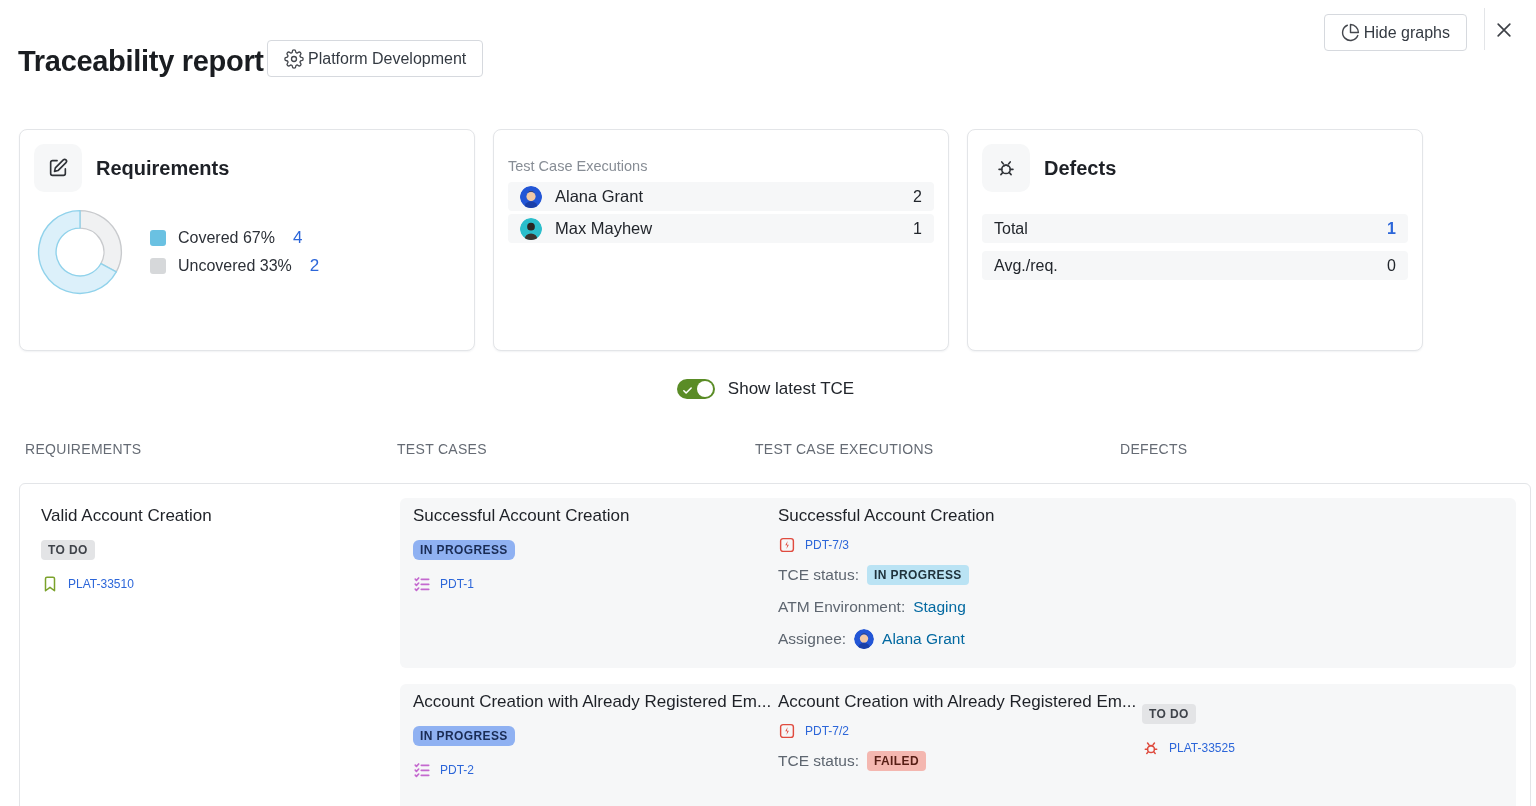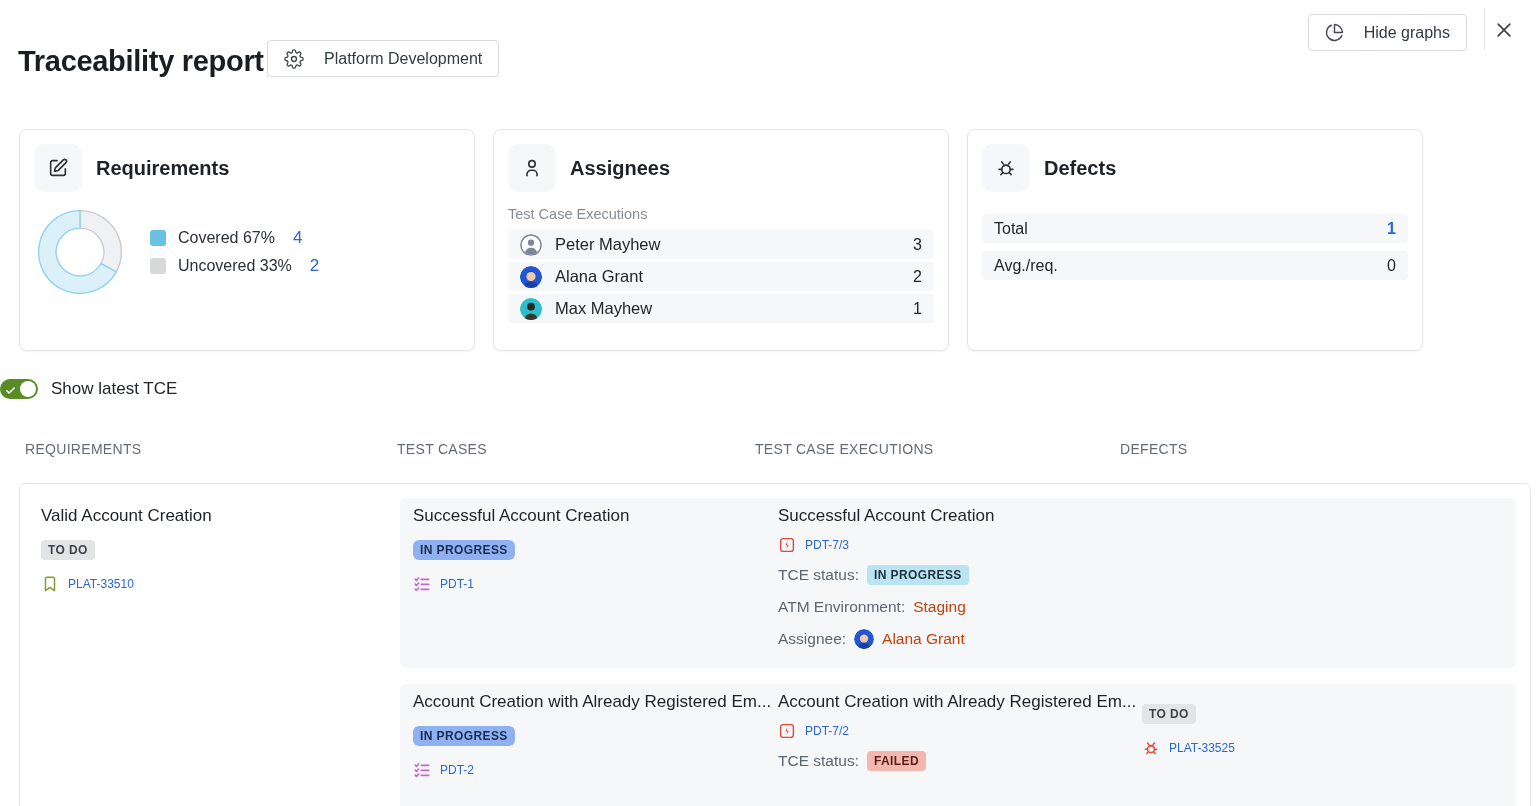--- a/index.html
+++ b/index.html
@@ -5,21 +5,21 @@
   html,body{margin:0;padding:0}
   body{
     width:1536px;height:806px;position:relative;overflow:hidden;
     background:#ffffff;color:#1e2127;
     font-family:"Liberation Sans", sans-serif;
     -webkit-font-smoothing:antialiased;
   }
   
   .header{position:relative;height:129px}
   .page-title{position:absolute;left:18px;top:26px;font-size:29px;font-weight:700;color:#1a1d21;letter-spacing:-.3px}
-  .btn{display:inline-flex;align-items:center;gap:20px;border:1px solid #d6d9de;border-radius:4px;
+  .btn{display:inline-flex;align-items:center;gap:4px;border:1px solid #d6d9de;border-radius:4px;
        background:#fff;font-size:16px;color:#343a42;padding:0 16px;cursor:pointer;box-sizing:border-box}
   .project-btn{position:absolute;left:267px;top:40px;height:37px}
   .hide-graphs-btn{position:absolute;right:69px;top:14px;height:37px}
   .header-divider{position:absolute;right:51px;top:8px;width:1px;height:42px;background:#e3e5e8}
   .close-btn{position:absolute;right:16px;top:14px;width:32px;height:32px;display:flex;align-items:center;justify-content:center;
              background:none;border:none;cursor:pointer;color:#3d4046;padding:0}
   .icon{display:inline-flex;flex:none}
   
   .cards{display:flex;gap:18px;margin-left:19px}
   .card{width:456px;height:222px;border:1px solid #e3e5e8;border-radius:8px;background:#fff;
@@ -41,21 +41,21 @@
   .avatar svg{display:block}
   .avatar-sm{width:20px;height:20px}
   
   .kv-rows{margin-top:22px}
   .kv-row{display:flex;align-items:center;background:#f6f7f8;border-radius:4px;height:29px;padding:0 12px;
           margin-top:8px;font-size:16px;color:#22262c}
   .kv-row:first-child{margin-top:0}
   .kv-value{margin-left:auto}
   .kv-link{color:#2c66d9;font-weight:700;text-decoration:none;cursor:pointer}
   
-  .toggle-row{display:flex;justify-content:flex-start;align-items:center;gap:13px;margin:26px 5px 0 0;height:24px}
+  .toggle-row{display:flex;justify-content:center;align-items:center;gap:13px;margin:26px 5px 0 0;height:24px}
   .toggle{width:38px;height:20px;border-radius:10px;background:#5a8c26;position:relative;cursor:pointer;border:none;padding:0}
   .toggle-knob{position:absolute;right:2px;top:2px;width:16px;height:16px;border-radius:50%;background:#fff}
   .toggle-check{position:absolute;left:5px;top:5px;color:#fff}
   .toggle-label{font-size:17px;color:#22262c}
   
   .table-headers{position:relative;height:20px;margin-top:40px;font-size:14px;color:#656b74;letter-spacing:.3px}
   .th{position:absolute;top:0;font-weight:400}
   .panel{margin:22px 0 0 19px;width:1512px;box-sizing:border-box;border:1px solid #e3e5e8;border-radius:6px;
          background:#fff;padding:14px 0 0 0;height:360px}
   .trow{display:flex;margin-bottom:16px}
@@ -64,21 +64,21 @@
             display:grid;grid-template-columns:365px 364px auto;box-sizing:border-box;min-height:170px}
   .cell-title{font-size:17px;color:#1e2127;margin:0 0 2px 0;white-space:nowrap;overflow:hidden}
   .badge{display:inline-block;font-size:12px;font-weight:700;letter-spacing:.4px;padding:4px 7px;border-radius:4px;line-height:1;margin-top:12px}
   .badge-gray{background:#e3e4e6;color:#3f434a}
   .badge-blue{background:#8fb1f2;color:#1a2c55;border-radius:6px}
   .badge-cyan{background:#bae3f4;color:#20333d;margin-top:0}
   .badge-red{background:#f4b7b0;color:#571e15;margin-top:0}
   .key-row{display:flex;align-items:center;gap:9px;margin-top:15px}
   .key-link{font-size:12px;color:#2c66d9;text-decoration:none;cursor:pointer}
   .meta{display:flex;align-items:center;gap:8px;margin-top:10px;font-size:15.5px;color:#5e6670;min-height:22px}
-  .meta .val{color:#c2410c}
+  .meta .val{color:#0369a1}
   .meta-included{margin-top:13px}
   .tce-key-row{margin-top:10px}
   .def-cell{padding-right:10px}
 </style>
 </head>
 <body>
 
 <div class="header">
   <h1 class="page-title">Traceability report</h1>
 
@@ -139,42 +139,22 @@
         <div class="legend-row">
           <span class="swatch" style="background:#d6d8da"></span>
           <span>Uncovered 33%</span>
           <a class="legend-count">2</a>
         </div>
       </div>
     </div>
   </div>
 
   <div class="card">
-    <div class="card-head">
-      <div class="icon-tile">
-        <svg width="22" height="22" viewBox="0 0 24 24" fill="none" stroke="#2f3237" stroke-width="1.8" stroke-linecap="round" stroke-linejoin="round">
-          <circle cx="12" cy="7.5" r="3.5"></circle>
-          <path d="M6.5 20.5v-1.5a4.5 4.5 0 0 1 4.5-4.5h2a4.5 4.5 0 0 1 4.5 4.5v1.5"></path>
-        </svg>
-      </div>
-      <div class="card-title">Assignees</div>
-    </div>
     <div class="card-sub">Test Case Executions</div>
 
-    <div class="assignee-row">
-      <span class="avatar">
-        <svg width="22" height="22" viewBox="0 0 24 24">
-          <circle cx="12" cy="12" r="11" fill="#ffffff" stroke="#7d8795" stroke-width="1.6"></circle>
-          <circle cx="12" cy="9.5" r="3.4" fill="#7d8795"></circle>
-          <path d="M5.4 20.2a6.8 6.8 0 0 1 13.2 0 11 11 0 0 1-13.2 0z" fill="#7d8795"></path>
-        </svg>
-      </span>
-      <span>Peter Mayhew</span>
-      <span class="assignee-count">3</span>
-    </div>
     <div class="assignee-row">
       <span class="avatar">
         <svg width="22" height="22" viewBox="0 0 24 24">
           <circle cx="12" cy="12" r="12" fill="#2356d6"></circle>
           <circle cx="12" cy="11.5" r="5" fill="#f2c9a6"></circle>
           <path d="M7 10.5a5 5 0 0 1 10 0c0-1.2-1-4.5-5-4.5s-5 3.3-5 4.5z" fill="#47352b"></path>
           <path d="M4.5 24a7.5 7.5 0 0 1 15 0z" fill="#1a3fa8"></path>
         </svg>
       </span>
       <span>Alana Grant</span>

